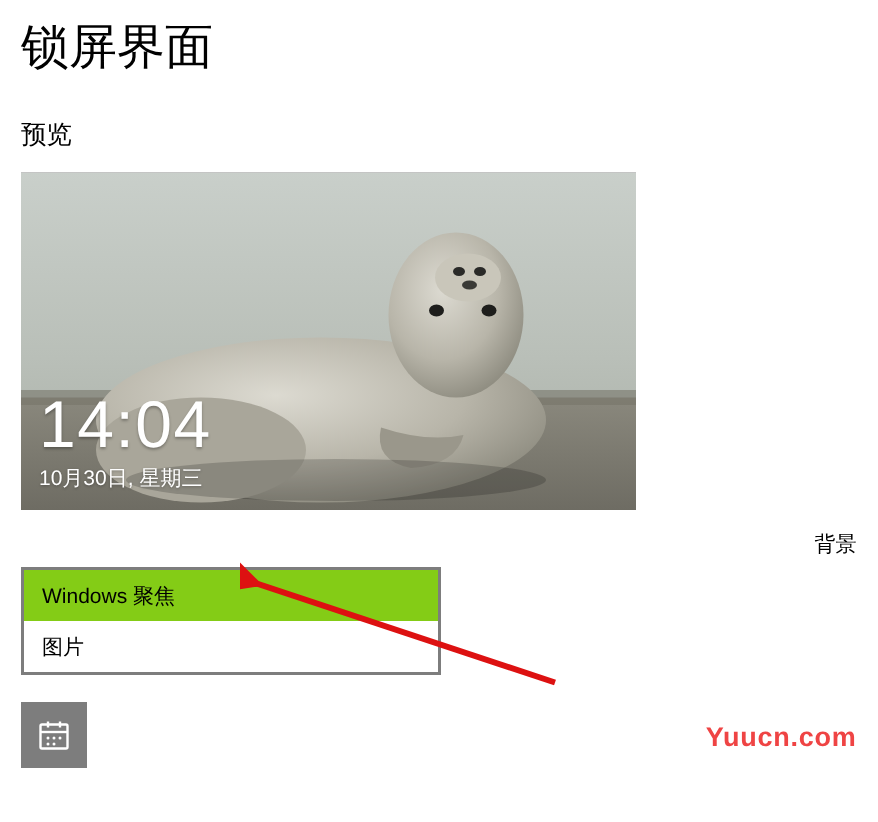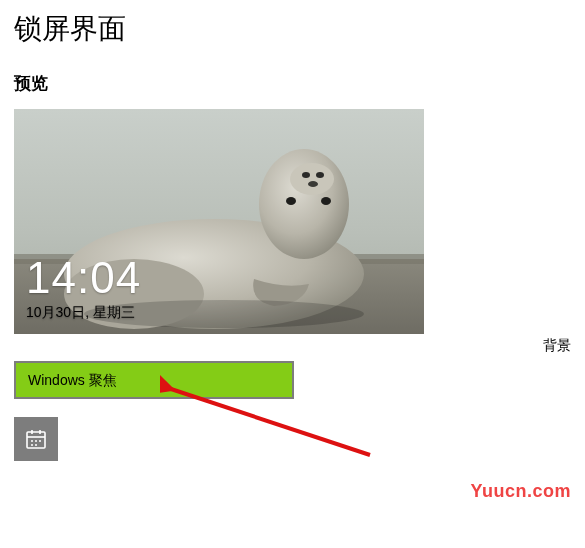--- a/index.html
+++ b/index.html
@@ -5,36 +5,36 @@
   * { box-sizing: border-box; margin: 0; padding: 0; }
   body {
     font-family: "Microsoft YaHei", "Segoe UI", sans-serif;
     background: #fff;
     width: 585px;
     height: 548px;
     position: relative;
     padding: 10px 14px;
     color: #000;
   }
-  .page-title { font-size: 28px; font-weight: 400; margin-bottom: 24px; }
-  .section-label { font-size: 17px; font-weight: 700; margin-bottom: 14px; }
+  .page-title { font-size: 32px; font-weight: 400; margin-bottom: 24px; }
+  .section-label { font-size: 17px; font-weight: 400; margin-bottom: 14px; }
   .preview {
     width: 410px; height: 225px; position: relative;
-    overflow: hidden; margin-bottom: 3px; background:#888;
+    overflow: hidden; margin-bottom: 14px; background:#888;
   }
   .preview svg { position:absolute; inset:0; width:100%; height:100%; }
   .preview-time {
     position: absolute; left: 12px; bottom: 34px;
     font-size: 44px; font-weight: 300; color: #fff;
     letter-spacing: 1px; line-height:1;
     text-shadow: 0 1px 2px rgba(0,0,0,.3);
   }
   .preview-date {
     position: absolute; left: 12px; bottom: 12px;
-    font-size: 14px; color: #000000;
+    font-size: 14px; color: #ffffff;
     text-shadow: 0 1px 2px rgba(0,0,0,.3);
   }
   .bg-label { font-size: 14px; margin-bottom: 6px; text-align: right; }
   .dropdown {
     width: 280px; border: 2px solid #7d7d7d;
     background: #fff; font-size: 14px;
   }
   .dropdown-option {
     padding: 8px 12px; cursor: pointer; line-height: 1.3;
   }
@@ -101,20 +101,21 @@
     <ellipse cx="210" cy="205" rx="140" ry="14" fill="#000" opacity="0.18"></ellipse>
   </svg>
   <div class="preview-time">14:04</div>
   <div class="preview-date">10月30日, 星期三</div>
 </div>
 
 <div class="bg-label">背景</div>
 
 <div class="dropdown">
   <div class="dropdown-option selected">Windows 聚焦</div>
+  <div class="dropdown-option">图片</div>
 </div>
 
 <div class="calendar-btn">
   <svg width="24" height="24" viewBox="0 0 24 24">
     <rect x="3" y="5" width="18" height="16" rx="1" fill="none" stroke="#fff" stroke-width="1.6"></rect>
     <line x1="3" y1="10" x2="21" y2="10" stroke="#fff" stroke-width="1.6"></line>
     <line x1="8" y1="3" x2="8" y2="7" stroke="#fff" stroke-width="1.6"></line>
     <line x1="16" y1="3" x2="16" y2="7" stroke="#fff" stroke-width="1.6"></line>
     <circle cx="8" cy="14" r="1" fill="#fff"></circle>
     <circle cx="12" cy="14" r="1" fill="#fff"></circle>

